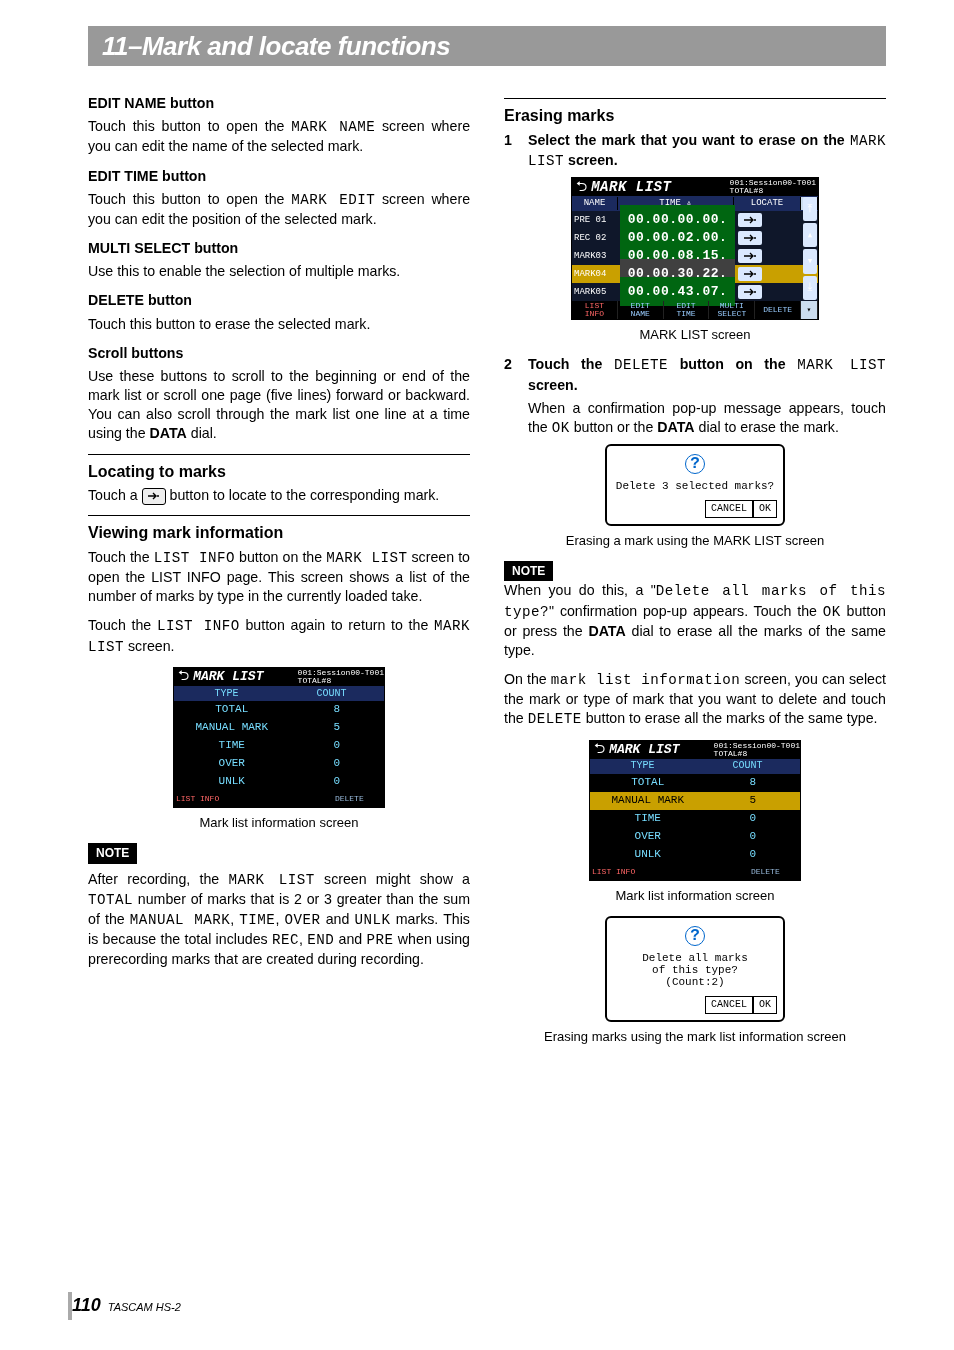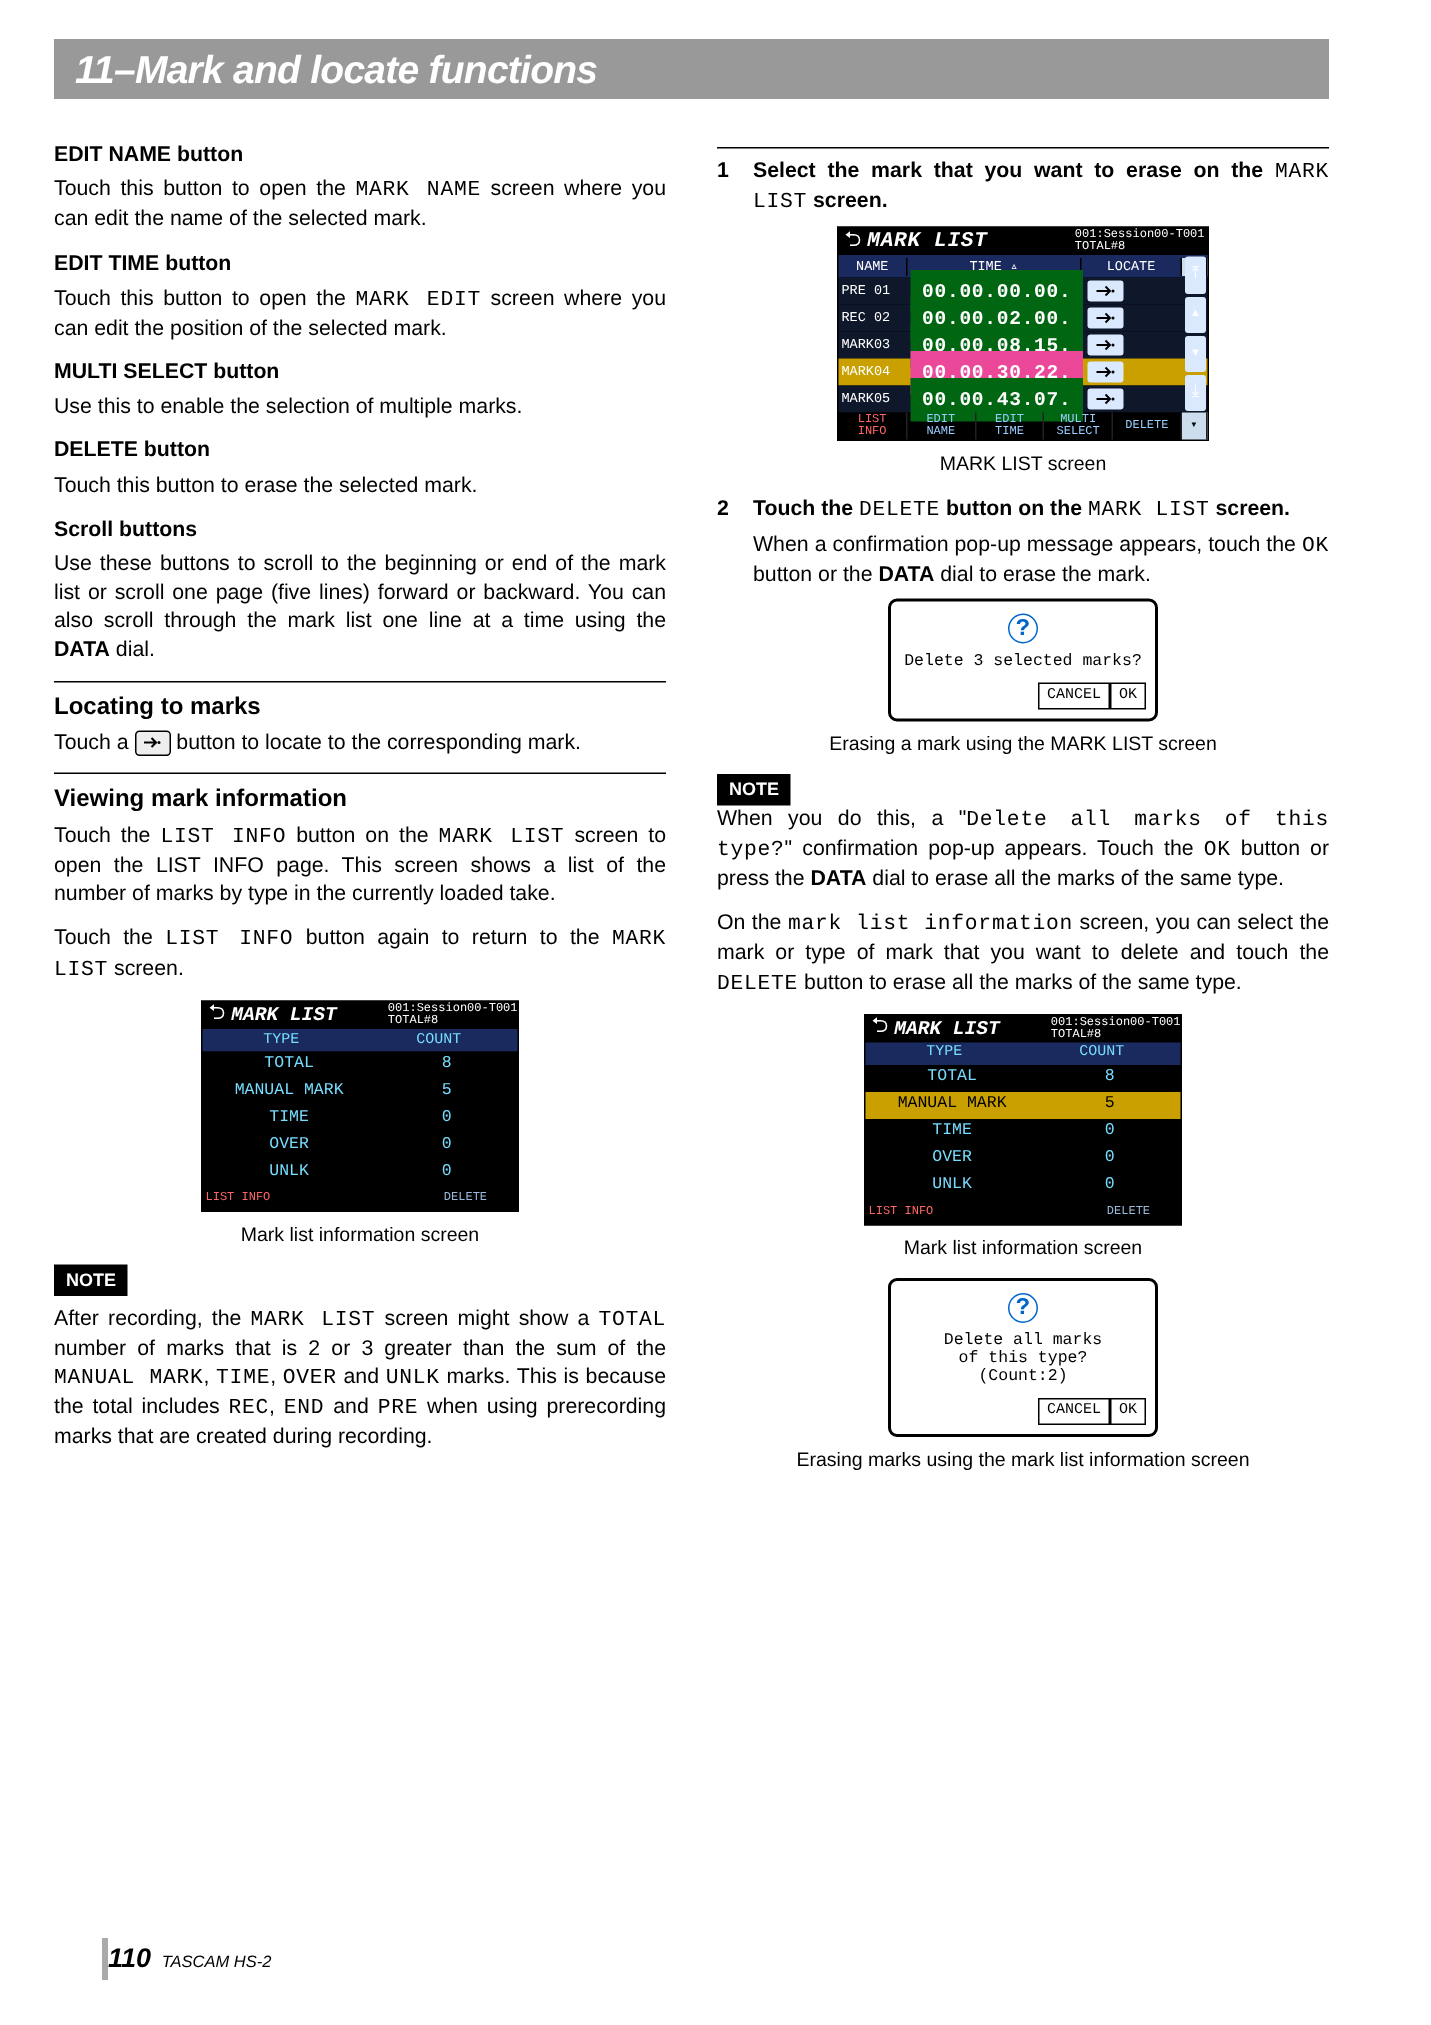--- a/index.html
+++ b/index.html
@@ -1,17 +1,17 @@
 <!DOCTYPE html>
 <html><head>
 <meta charset="utf-8">
 <style>
   html,body{margin:0;padding:0;background:#fff;}
   body{width:954px;height:1350px;font-family:"Helvetica Neue",Arial,sans-serif;color:#000;position:relative;}
-  .page{padding:26px 68px 0 36px;}
+  .page{padding:26px 68px 0 88px;}
   .title-bar{background:#999;height:40px;position:relative;border-radius:0;}
   .title-bar h1{position:relative;z-index:1;color:#fff;font-weight:700;font-style:italic;font-size:26px;margin:0;padding:5px 0 0 14px;letter-spacing:-.5px;}
   .cols{display:flex;gap:34px;margin-top:28px;}
   .col{flex:1;font-size:14.2px;line-height:1.35;}
   .subh{font-weight:700;margin:0 0 4px 0;}
   .p{margin:0 0 10px 0;text-align:justify;}
   .mono{font-family:"Courier New",monospace;letter-spacing:.5px;}
   .hrule{border:0;border-top:1px solid #000;margin:4px 0 6px 0;}
   .sect{font-weight:700;font-size:16px;margin:0 0 4px 0;}
   .locate-btn{display:inline-flex;align-items:center;justify-content:center;width:22px;height:15px;border:1px solid #000;border-radius:3px;background:#eee;vertical-align:middle;}
@@ -26,21 +26,21 @@
   .scr-hd{display:flex;align-items:center;height:18px;background:#000;}
   .scr-hd .back{color:#fff;font-size:14px;padding:0 4px;}
   .scr-hd .ttl{font-weight:700;font-style:italic;letter-spacing:.5px;font-size:14px;flex:1;}
   .scr-hd .meta{font-size:8px;line-height:8px;text-align:left;padding-right:2px;}
   .cols-hd{display:flex;background:#1b2a5e;height:15px;align-items:center;font-size:9px;}
   .cols-hd .c{border-right:1px solid #000;text-align:center;}
   .rows .r{display:flex;height:18px;align-items:center;background:#0f172a;}
   .rows .r.sel{background:#c9a000;}
   .rows .r .nm{width:45px;font-size:9px;padding-left:2px;}
   .rows .r .tm{width:115px;background:#061;margin:1px;height:29px;display:flex;align-items:center;justify-content:center;font-size:13px;letter-spacing:.5px;font-weight:700;}
-  .rows .r.sel .tm{background:#ec4899;}
+  .rows .r.sel .tm{background:#404040;}
   .rows .r .loc{width:28px;display:flex;align-items:center;justify-content:center;}
   .rows .r .loc .b{width:24px;height:14px;background:#dbe9ff;border-radius:2px;display:flex;align-items:center;justify-content:center;}
   .rows .r .scr-side{width:16px;}
   .scr-bot{display:flex;background:#000;height:18px;}
   .scr-bot .sb{flex:1;border-right:1px solid #222;font-size:8px;line-height:8px;display:flex;align-items:center;justify-content:center;text-align:center;color:#9cf;}
   .scr-bot .sb.red{color:#f66;}
   .side-col{position:absolute;right:0;top:18px;bottom:18px;width:16px;display:flex;flex-direction:column;}
   .side-col .sbtn{flex:1;margin:1px;background:#dbe9ff;border-radius:2px;display:flex;align-items:center;justify-content:center;}
   .scr-pos{position:relative;}
 
@@ -158,20 +158,21 @@
           </div>
         </div>
       <p class="caption">Mark list information screen</p>
 
       <span class="note-tag">NOTE</span>
       <p class="p" style="margin-top:6px"><span>After recording, the </span><span class="mono">MARK LIST</span><span> screen might show a </span><span class="mono">TOTAL</span><span> number of marks that is 2 or 3 greater than the sum of the </span><span class="mono">MANUAL MARK</span><span>, </span><span class="mono">TIME</span><span>, </span><span class="mono">OVER</span><span> and </span><span class="mono">UNLK</span><span> marks. This is because the total includes </span><span class="mono">REC</span><span>, </span><span class="mono">END</span><span> and </span><span class="mono">PRE</span><span> when using prerecording marks that are created during recording.</span></p>
     </div>
 
     <div class="col">
       <hr class="hrule">
+      <p class="sect">Erasing marks</p>
 
       <div class="step">
         <div class="n">1</div>
         <div class="t"><span class="bold">Select the mark that you want to erase on the </span><span class="mono">MARK LIST</span><span class="bold"> screen.</span></div>
       </div>
 
       <div class="scr-wrap">
           <div id="ml" class="scr scr-pos">
             <div class="scr-hd">
               <span class="back">⮌</span>

